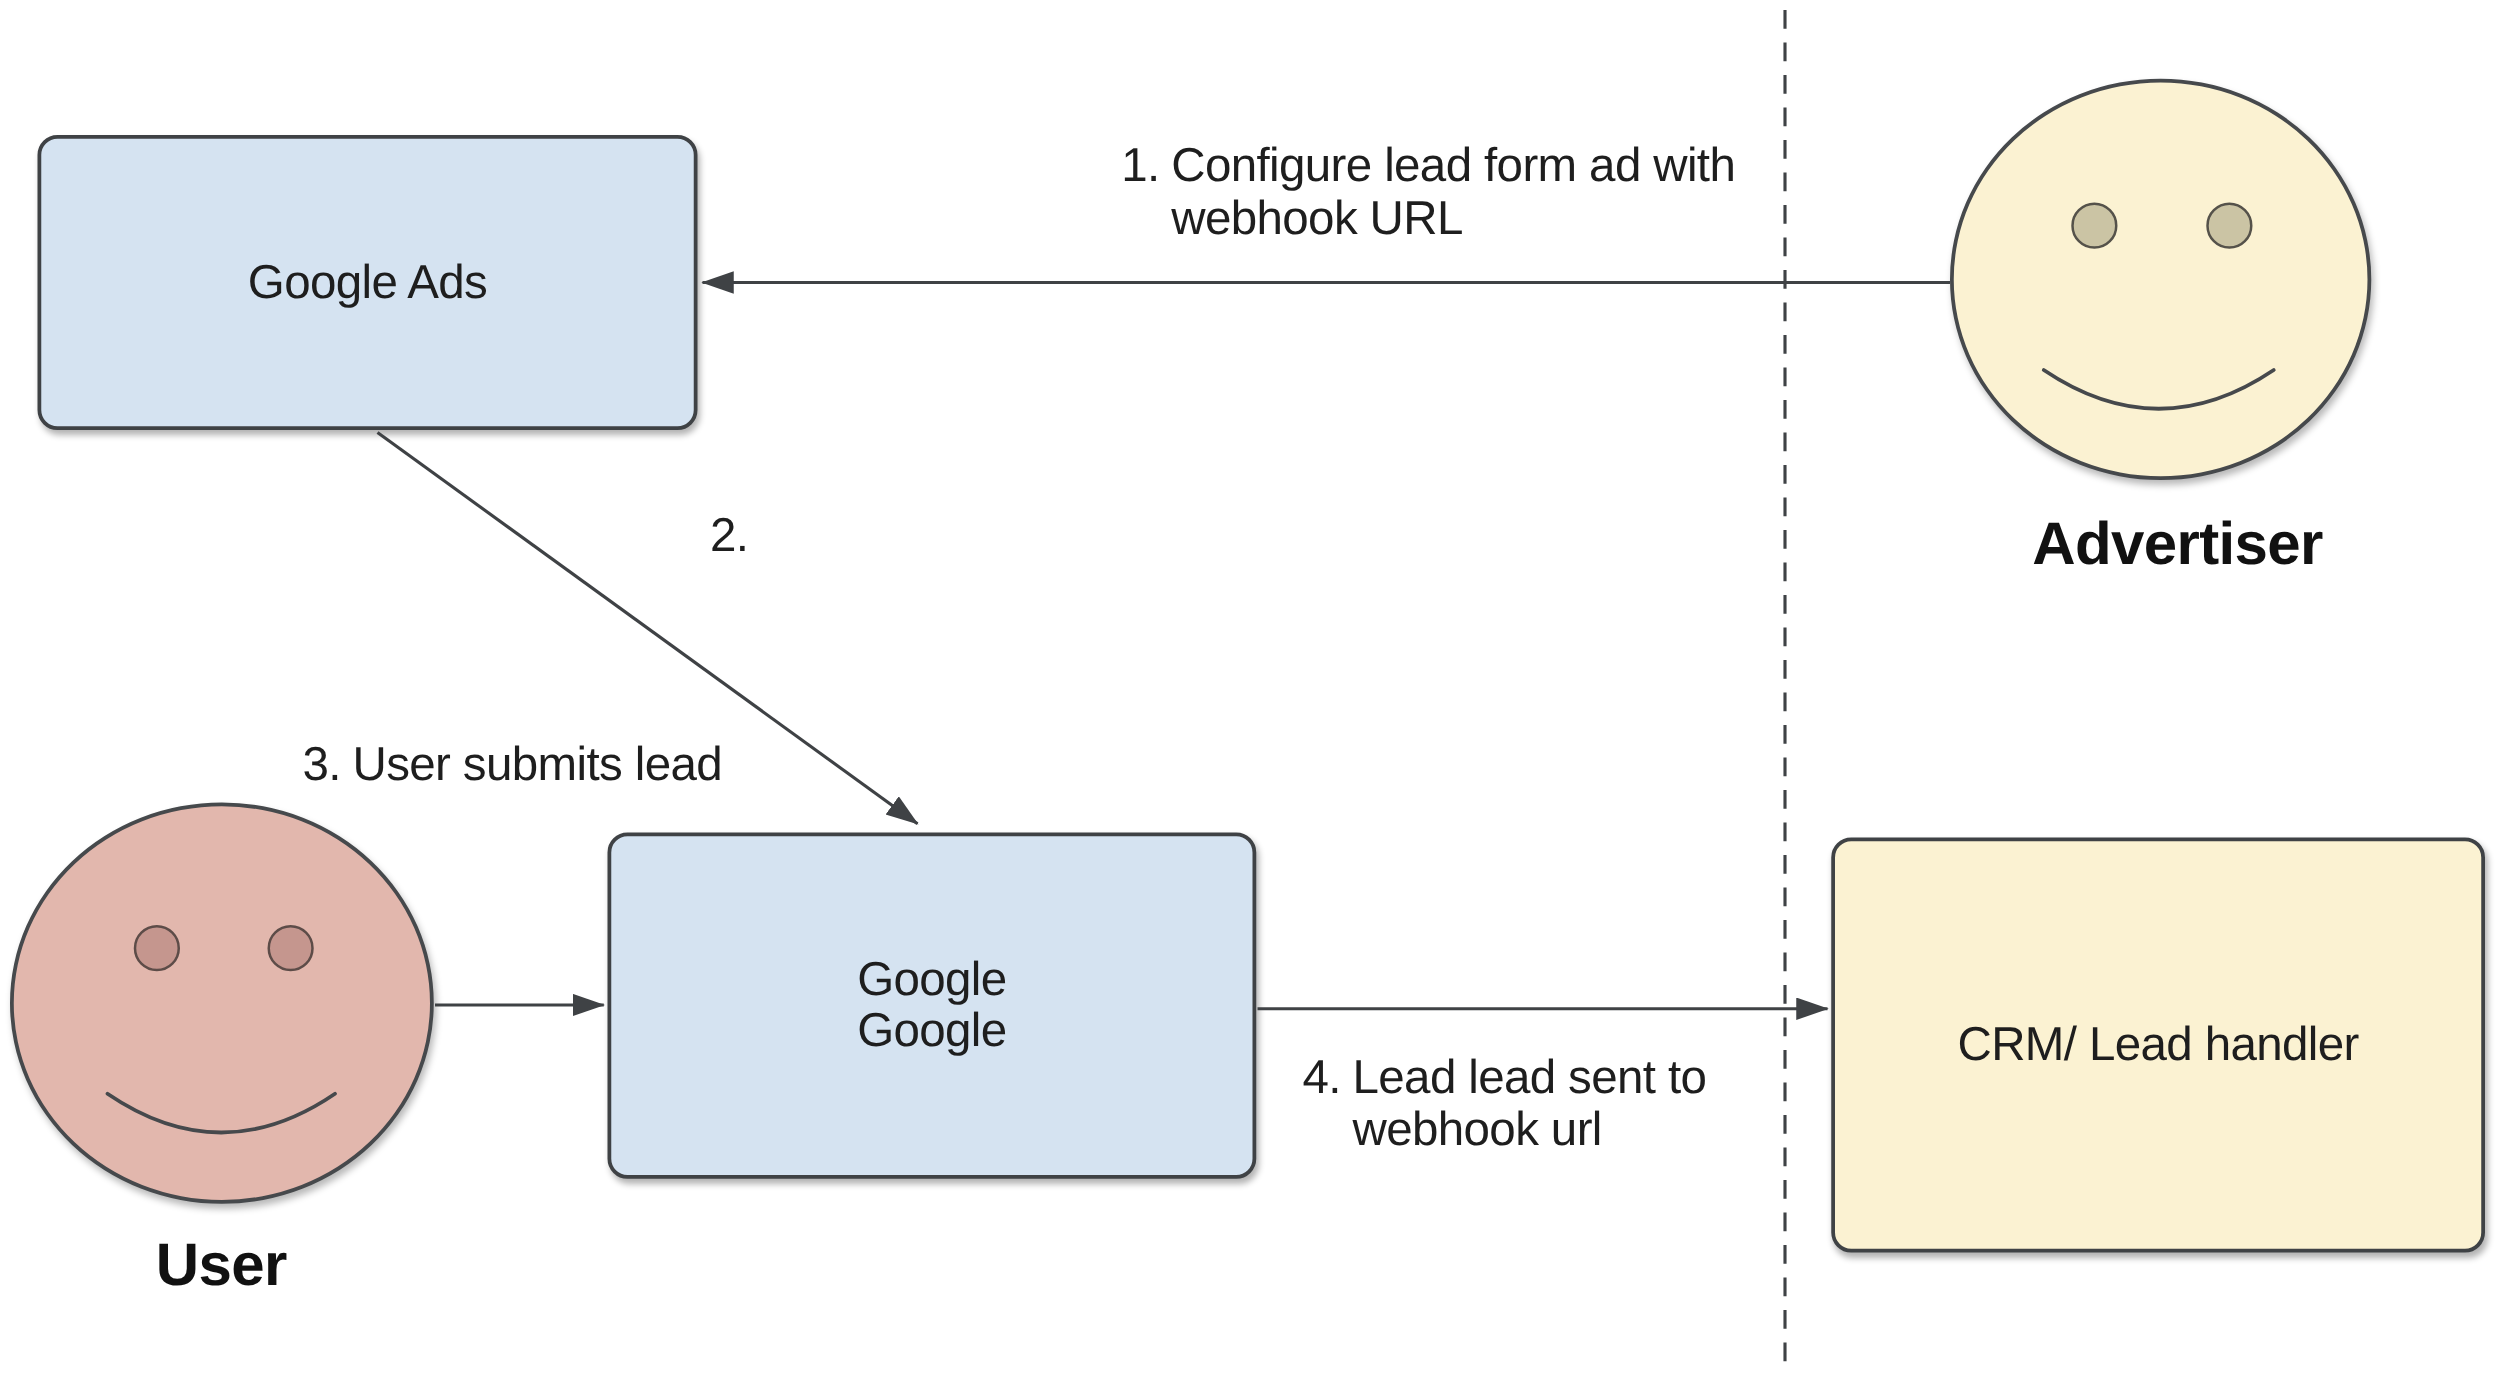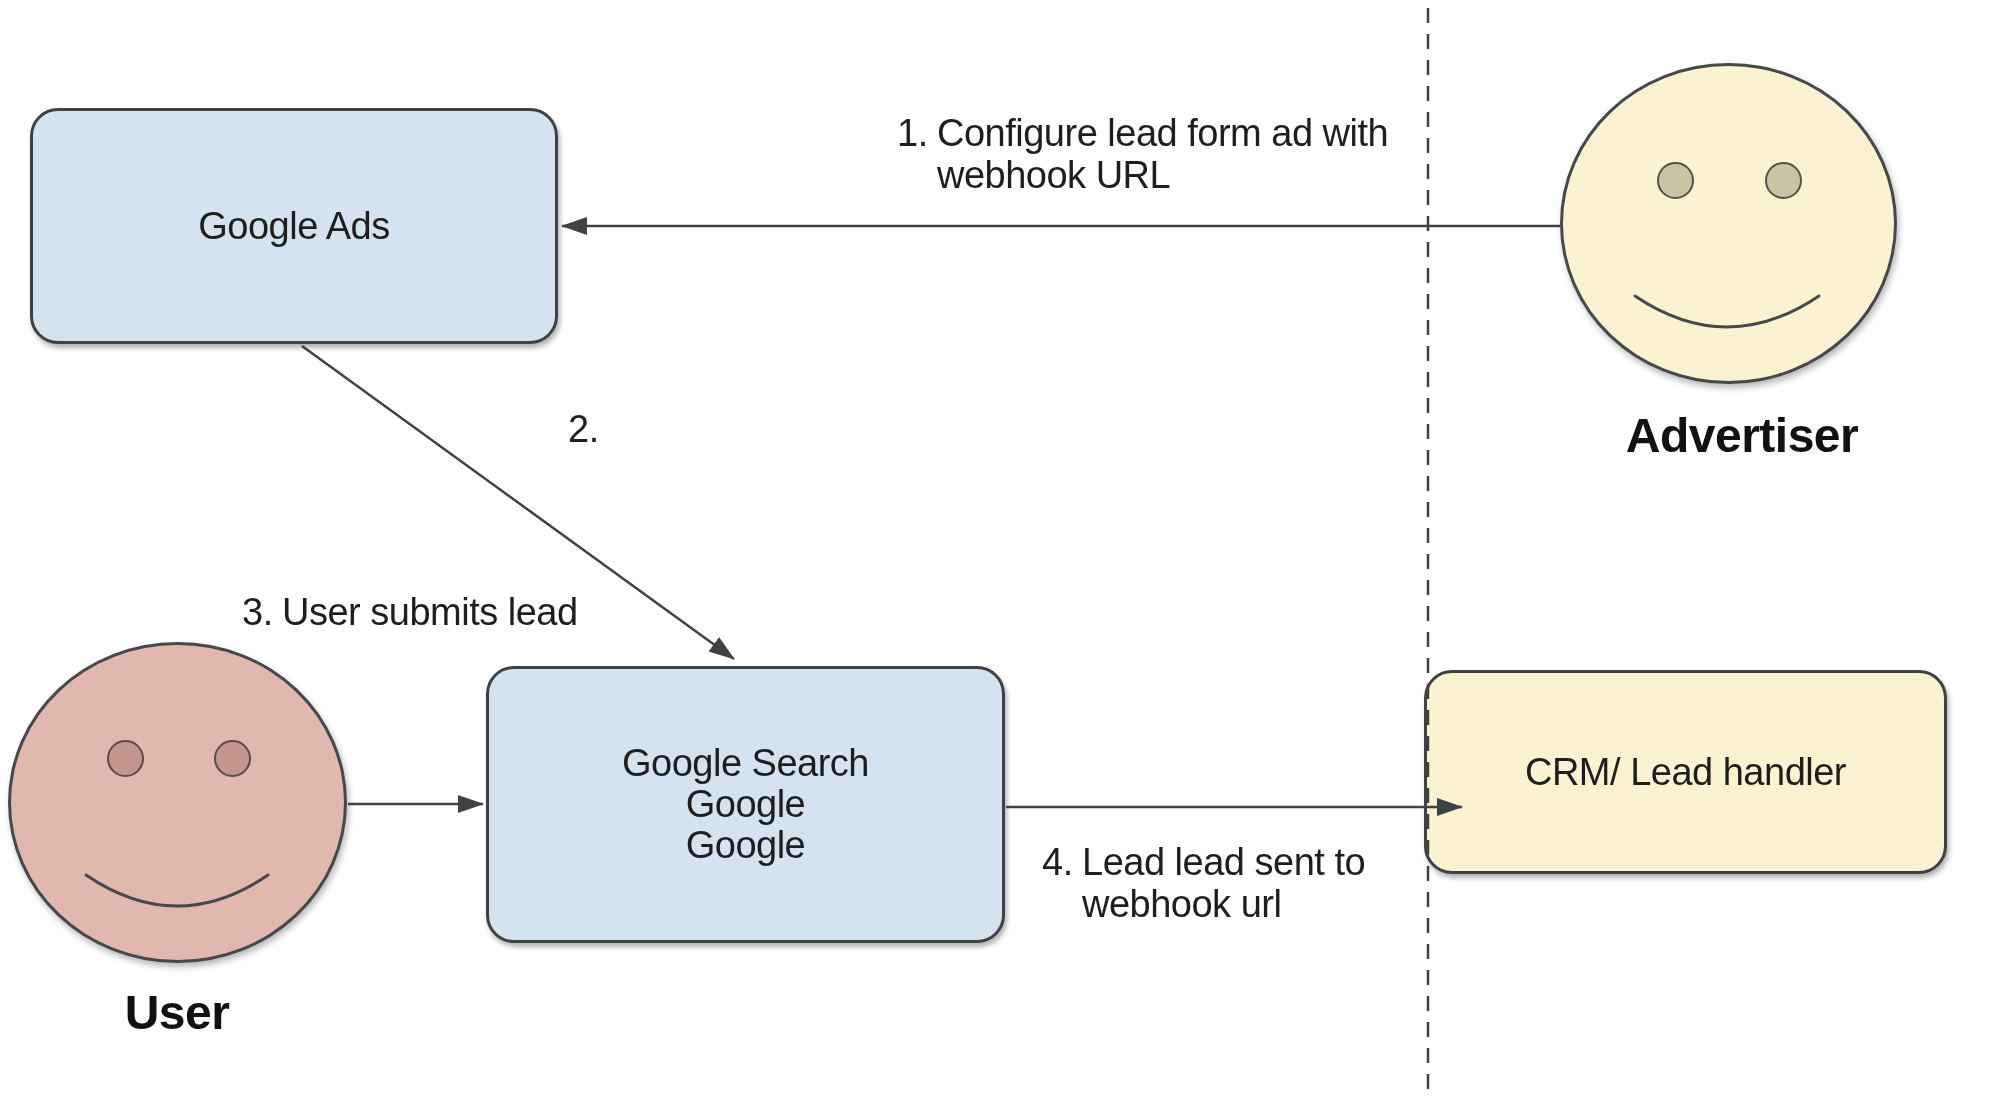--- a/index.html
+++ b/index.html
@@ -18,31 +18,31 @@
     color:var(--ink);
     width:2004px;height:1116px;
     position:relative;overflow:hidden;
   }
   .canvas{position:absolute;inset:0;width:2004px;height:1116px;}
 
   
   .node{
     position:absolute;
     border:3px solid var(--line);
-    border-radius:28px;
+    border-radius:16px;
     display:flex;align-items:center;justify-content:center;
     text-align:center;
     font-size:38px;letter-spacing:-0.5px;line-height:41px;
     box-shadow:2px 4px 5px rgba(0,0,0,0.30);
   }
   .node.blue{background:var(--node-blue);}
   .node.yellow{background:var(--node-yellow);}
   #node-google-ads{left:30px;top:108px;width:528px;height:236px;}
   #node-platforms{left:486px;top:666px;width:519px;height:277px;}
-  #node-crm{left:1424px;top:670px;width:523px;height:204px;}
+  #node-crm{left:1465px;top:670px;width:523px;height:332px;}
 
   
   .face{
     position:absolute;
     border:3px solid #46494c;
     border-radius:50%;
     box-shadow:2px 4px 6px rgba(0,0,0,0.28);
   }
   #face-advertiser{left:1560px;top:63px;width:337px;height:321px;background:var(--node-yellow);}
   #face-user{left:8px;top:642px;width:339px;height:321px;background:var(--face-pink);}
@@ -88,21 +88,20 @@
 <body>
 
 <div class="canvas">
 
   <div class="node blue" id="node-google-ads">
     <span>Google Ads</span>
   </div>
 
   <div class="node blue" id="node-platforms">
     <span>
-      <span style="display:block">Google Search</span>
       <span style="display:block">Google</span>
       <span style="display:block">Google</span>
     </span>
   </div>
 
   <div class="node yellow" id="node-crm">
     <span>CRM/ Lead handler</span>
   </div>
 
   <div class="face" id="face-advertiser">

